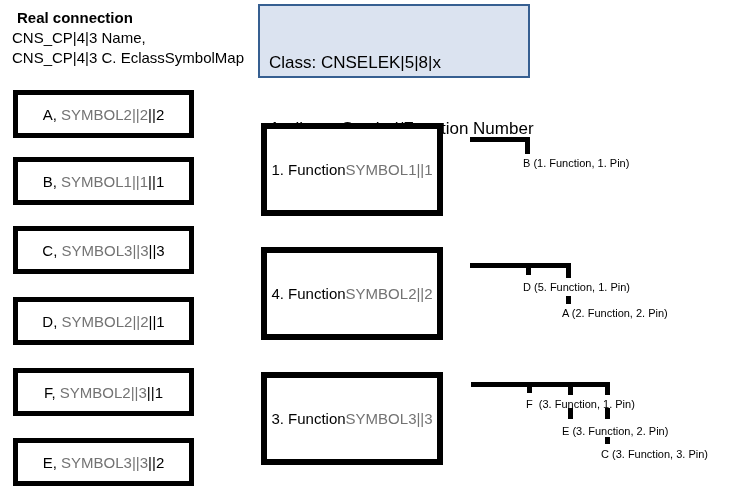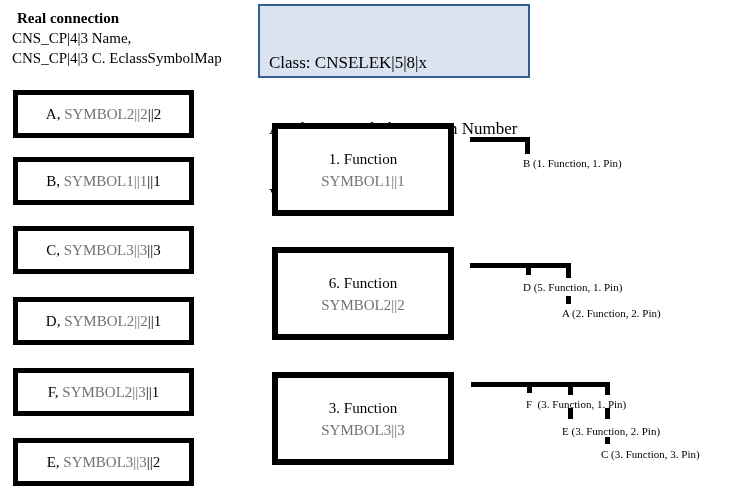--- a/index.html
+++ b/index.html
@@ -2,21 +2,21 @@
 <html><head>
 <meta charset="utf-8">
 <style>
   * { margin: 0; padding: 0; box-sizing: border-box; }
   html, body { background: #ffffff; }
   .canvas {
     position: relative;
     width: 750px;
     height: 496px;
     background: #ffffff;
-    font-family: Liberation Serif, serif;
+    font-family: Liberation Sans, sans-serif;
     color: #000000;
     overflow: hidden;
   }
   .abs { position: absolute; }
   .red { color: #737373; }
 
   
   .header { left: 12px; top: 8px; font-size: 15px; line-height: 20px; }
   .header .title { font-weight: bold; margin-left: 5px; }
 
@@ -35,24 +35,24 @@
     left: 13px; width: 181px; height: 48px;
     border: 5px solid #000000;
     background: #ffffff;
     display: flex; align-items: center; justify-content: center;
     font-size: 15px;
     white-space: pre;
   }
 
   
   .func-box {
-    left: 272px; width: 182px; height: 93px;
+    left: 261px; width: 182px; height: 93px;
     border: 6px solid #000000;
     background: #ffffff;
-    display: flex; flex-direction: column; align-items: center; justify-content: center;
+    display: flex; flex-direction: row; align-items: center; justify-content: center;
     font-size: 15px; line-height: 22px;
     text-align: center;
   }
 
   
   .stroke { background: #000000; }
 
   
   .pin-label { font-size: 11px; line-height: 17px; white-space: pre; }
 </style>
@@ -90,21 +90,21 @@
   </div>
   <div class="abs conn-box" style="top:438px">
     <span>E, </span><span class="red">SYMBOL3||3</span><span>||2</span>
   </div>
 
   <div class="abs func-box" style="top:123px">
     <div>1. Function</div>
     <div class="red">SYMBOL1||1</div>
   </div>
   <div class="abs func-box" style="top:247px">
-    <div>6. Function</div>
+    <div>4. Function</div>
     <div class="red">SYMBOL2||2</div>
   </div>
   <div class="abs func-box" style="top:372px">
     <div>3. Function</div>
     <div class="red">SYMBOL3||3</div>
   </div>
 
   <div class="abs stroke" style="left:470px;top:137px;width:60px;height:5px"></div>
   <div class="abs stroke" style="left:525px;top:137px;width:5px;height:17px"></div>
   <div class="abs pin-label" style="left:523px;top:155px">B (1. Function, 1. Pin)</div>

